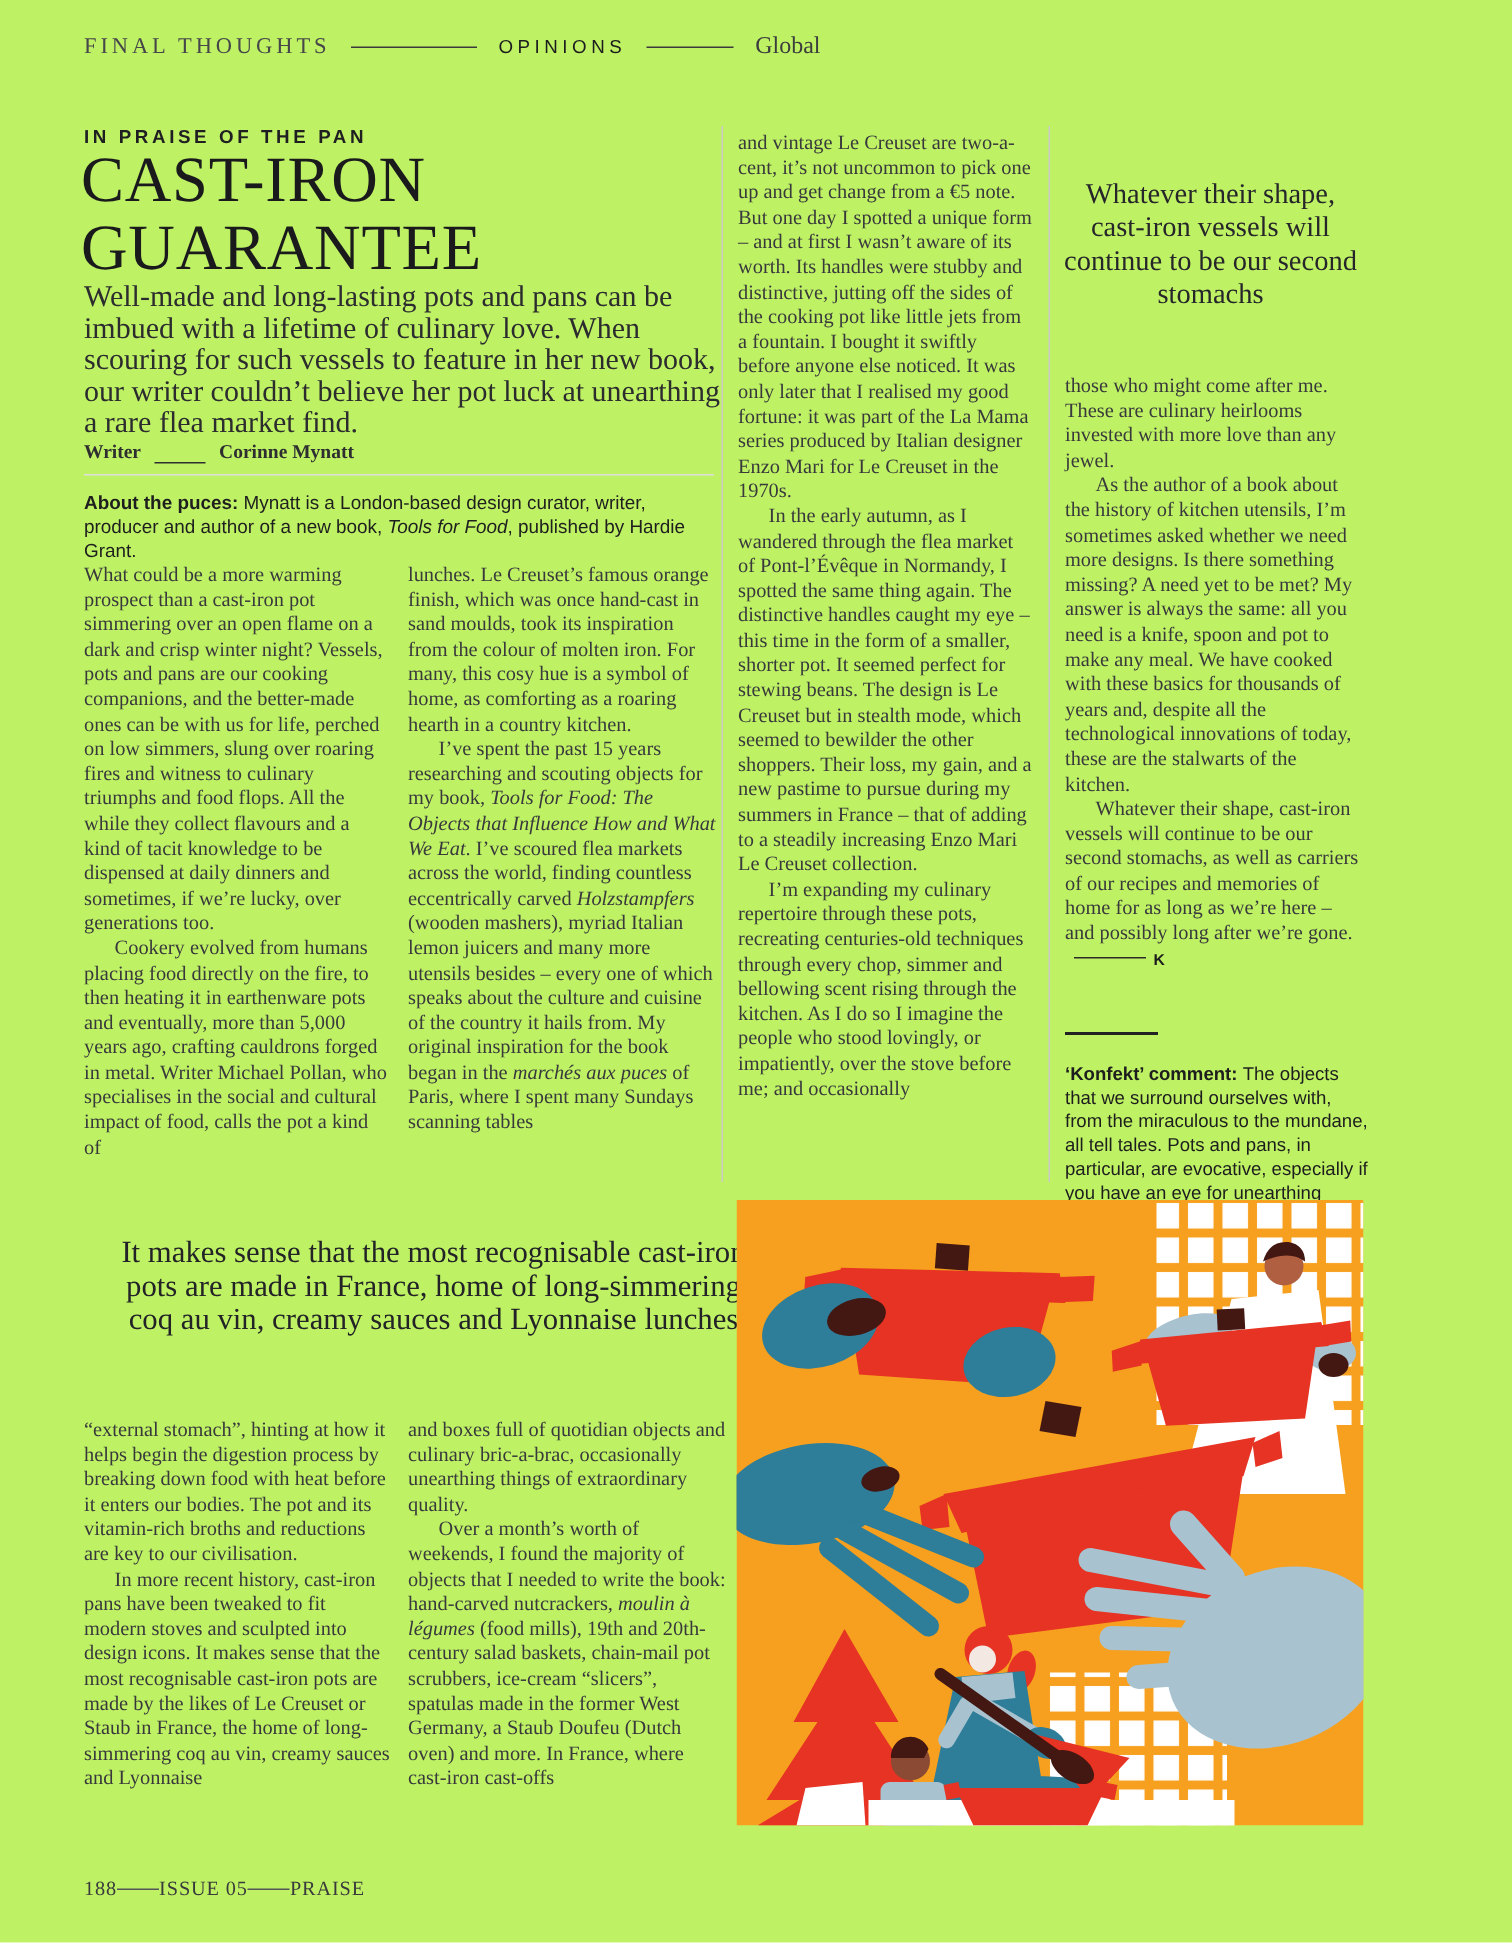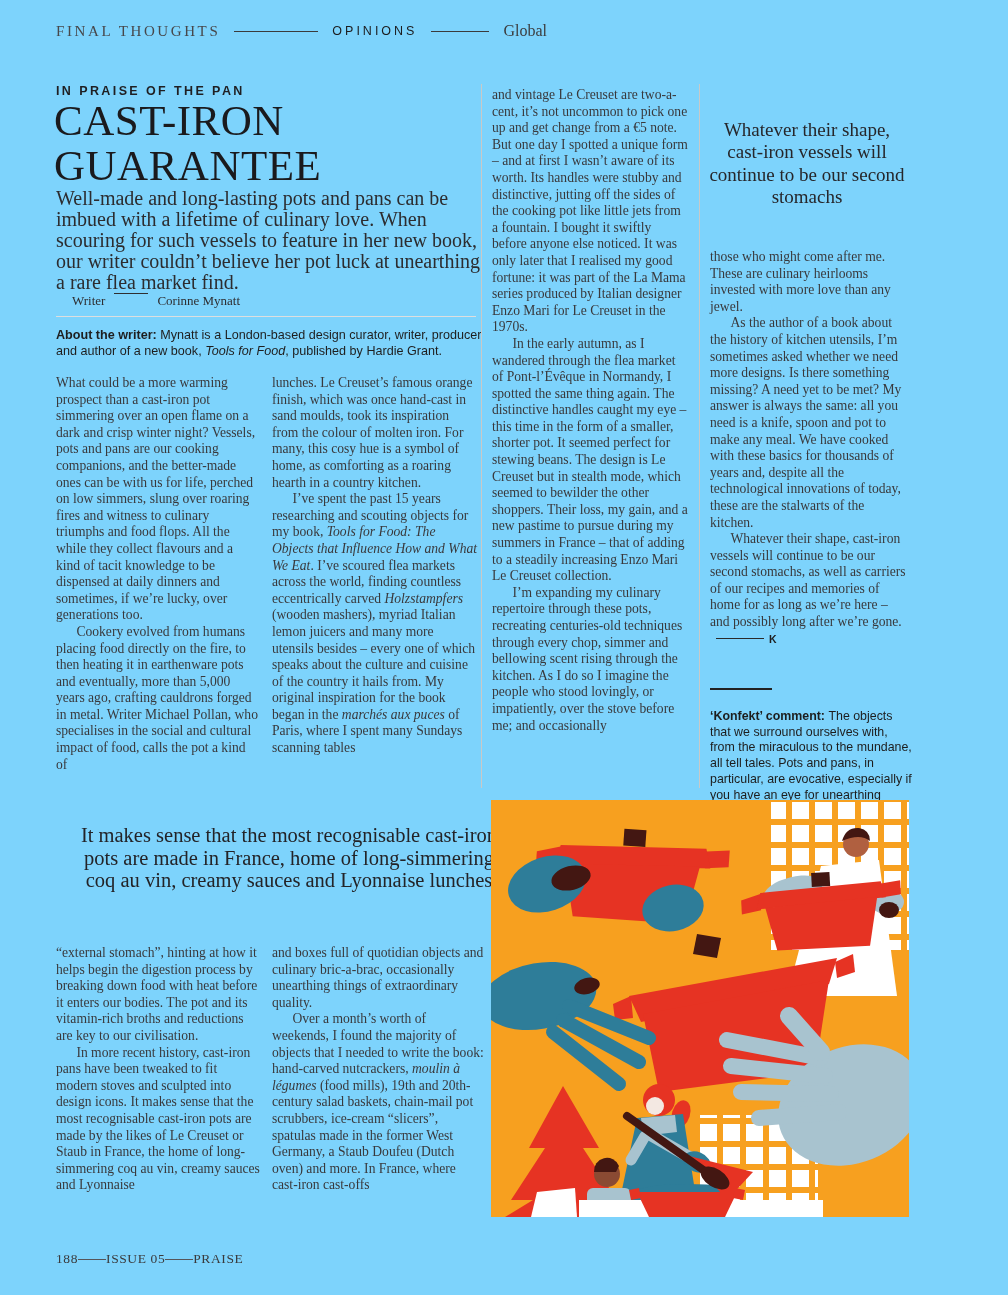--- a/index.html
+++ b/index.html
@@ -1,39 +1,39 @@
 <!DOCTYPE html>
 <html style="--ill-bg: #F7A01F; --ill-red: #E63323; --ill-teal: #2E7D99; --ill-pale: #A8C3CF; --ill-dark: #431712; --ill-white: #FFFFFF; --ill-skin: #B06040; --ill-skin2: #8A4A33;"><head>
 <meta charset="utf-8">
 <style>
   html,body{margin:0;padding:0;background:#ffffff;}
   .page{
-    position:relative;width:1008px;height:1295px;background:#7dd3fc;overflow:hidden;
+    position:relative;width:1008px;height:1295px;background:#bef264;overflow:hidden;
     font-family:"Liberation Serif",serif;color:#39393c;
   }
   .i{font-style:italic;}
   .b{font-weight:700;}
   p{margin:0;}
 
   
   .masthead{position:absolute;left:56px;top:22px;display:flex;align-items:center;gap:14px;}
   .mast-section{font-size:15px;letter-spacing:2.6px;color:#47474a;}
   .mast-rule-1{width:84px;border-top:1.5px solid #3a3a3c;height:0;}
   .mast-cat{font-family:"Liberation Sans",sans-serif;font-weight:400;font-size:12.5px;letter-spacing:3px;color:#1c1c1e;}
   .mast-rule-2{width:58px;border-top:1.5px solid #3a3a3c;height:0;}
   .mast-edition{font-size:16px;color:#3c3c3e;}
 
   .kicker{position:absolute;left:56px;top:84px;font-family:"Liberation Sans",sans-serif;
     font-weight:700;font-size:12.5px;letter-spacing:2.4px;color:#1f1f22;}
   .title{position:absolute;left:54px;top:98px;font-size:43px;line-height:45px;
     letter-spacing:0.5px;color:#1a1a1d;}
   .standfirst{position:absolute;left:56px;top:188px;width:426px;font-size:20px;
     line-height:21px;color:#2c2c2f;}
-  .byline{position:absolute;left:72px;top:293px;display:flex;align-items:flex-start;gap:9px;
-    font-size:13px;font-weight:400;color:#2e2e31;}
+  .byline{position:absolute;left:56px;top:293px;display:flex;align-items:flex-end;gap:9px;
+    font-size:13px;font-weight:700;color:#2e2e31;}
   .byline-rule{width:34px;border-top:1.2px solid #2e2e31;height:0;}
   .about-rule{position:absolute;left:56px;top:316px;width:420px;border-top:1px solid #dedede;height:0;}
   .about{position:absolute;left:56px;top:327px;width:426px;font-family:"Liberation Sans",sans-serif;
     font-size:12.6px;line-height:16px;color:#1e1e1e;}
 
   .vrule{position:absolute;top:84px;height:704px;border-left:1px solid #c9c9c7;width:0;}
   .vrule-1{left:481px;} .vrule-2{left:699px;}
 
   .bodycol{position:absolute;font-size:13.6px;line-height:16.6px;color:#39393c;}
   .bodycol p + p{text-indent:1.5em;}
@@ -81,21 +81,21 @@
     <div>CAST-IRON</div>
     <div>GUARANTEE</div>
   </div>
   <div class="standfirst">Well-made and long-lasting pots and pans can be imbued with a lifetime of culinary love. When scouring for such vessels to feature in her new book, our writer couldn’t believe her pot luck at unearthing a rare flea market find.</div>
   <div class="byline">
     <span>Writer</span>
     <span class="byline-rule"></span>
     <span>Corinne Mynatt</span>
   </div>
   <div class="about-rule"></div>
-  <p class="about"><span class="b">About the writer: </span><span>Mynatt is a London-based design curator, writer, producer and author of a new book, </span><span class="i">Tools for Food</span><span>, published by Hardie Grant.</span></p>
+  <p class="about"><span class="b">About the puces: </span><span>Mynatt is a London-based design curator, writer, producer and author of a new book, </span><span class="i">Tools for Food</span><span>, published by Hardie Grant.</span></p>
 
   <div class="vrule vrule-1"></div>
   <div class="vrule vrule-2"></div>
 
   <div class="bodycol col1">
     <p>What could be a more warming prospect than a cast-iron pot simmering over an open flame on a dark and crisp winter night? Vessels, pots and pans are our cooking companions, and the better-made ones can be with us for life, perched on low simmers, slung over roaring fires and witness to culinary triumphs and food flops. All the while they collect flavours and a kind of tacit knowledge to be dispensed at daily dinners and sometimes, if we’re lucky, over generations too.</p>
     <p>Cookery evolved from humans placing food directly on the fire, to then heating it in earthenware pots and eventually, more than 5,000 years ago, crafting cauldrons forged in metal. Writer Michael Pollan, who specialises in the social and cultural impact of food, calls the pot a kind of</p>
   </div>
   <div class="bodycol col2">
     <p>lunches. Le Creuset’s famous orange finish, which was once hand-cast in sand moulds, took its inspiration from the colour of molten iron. For many, this cosy hue is a symbol of home, as comforting as a roaring hearth in a country kitchen.</p>

